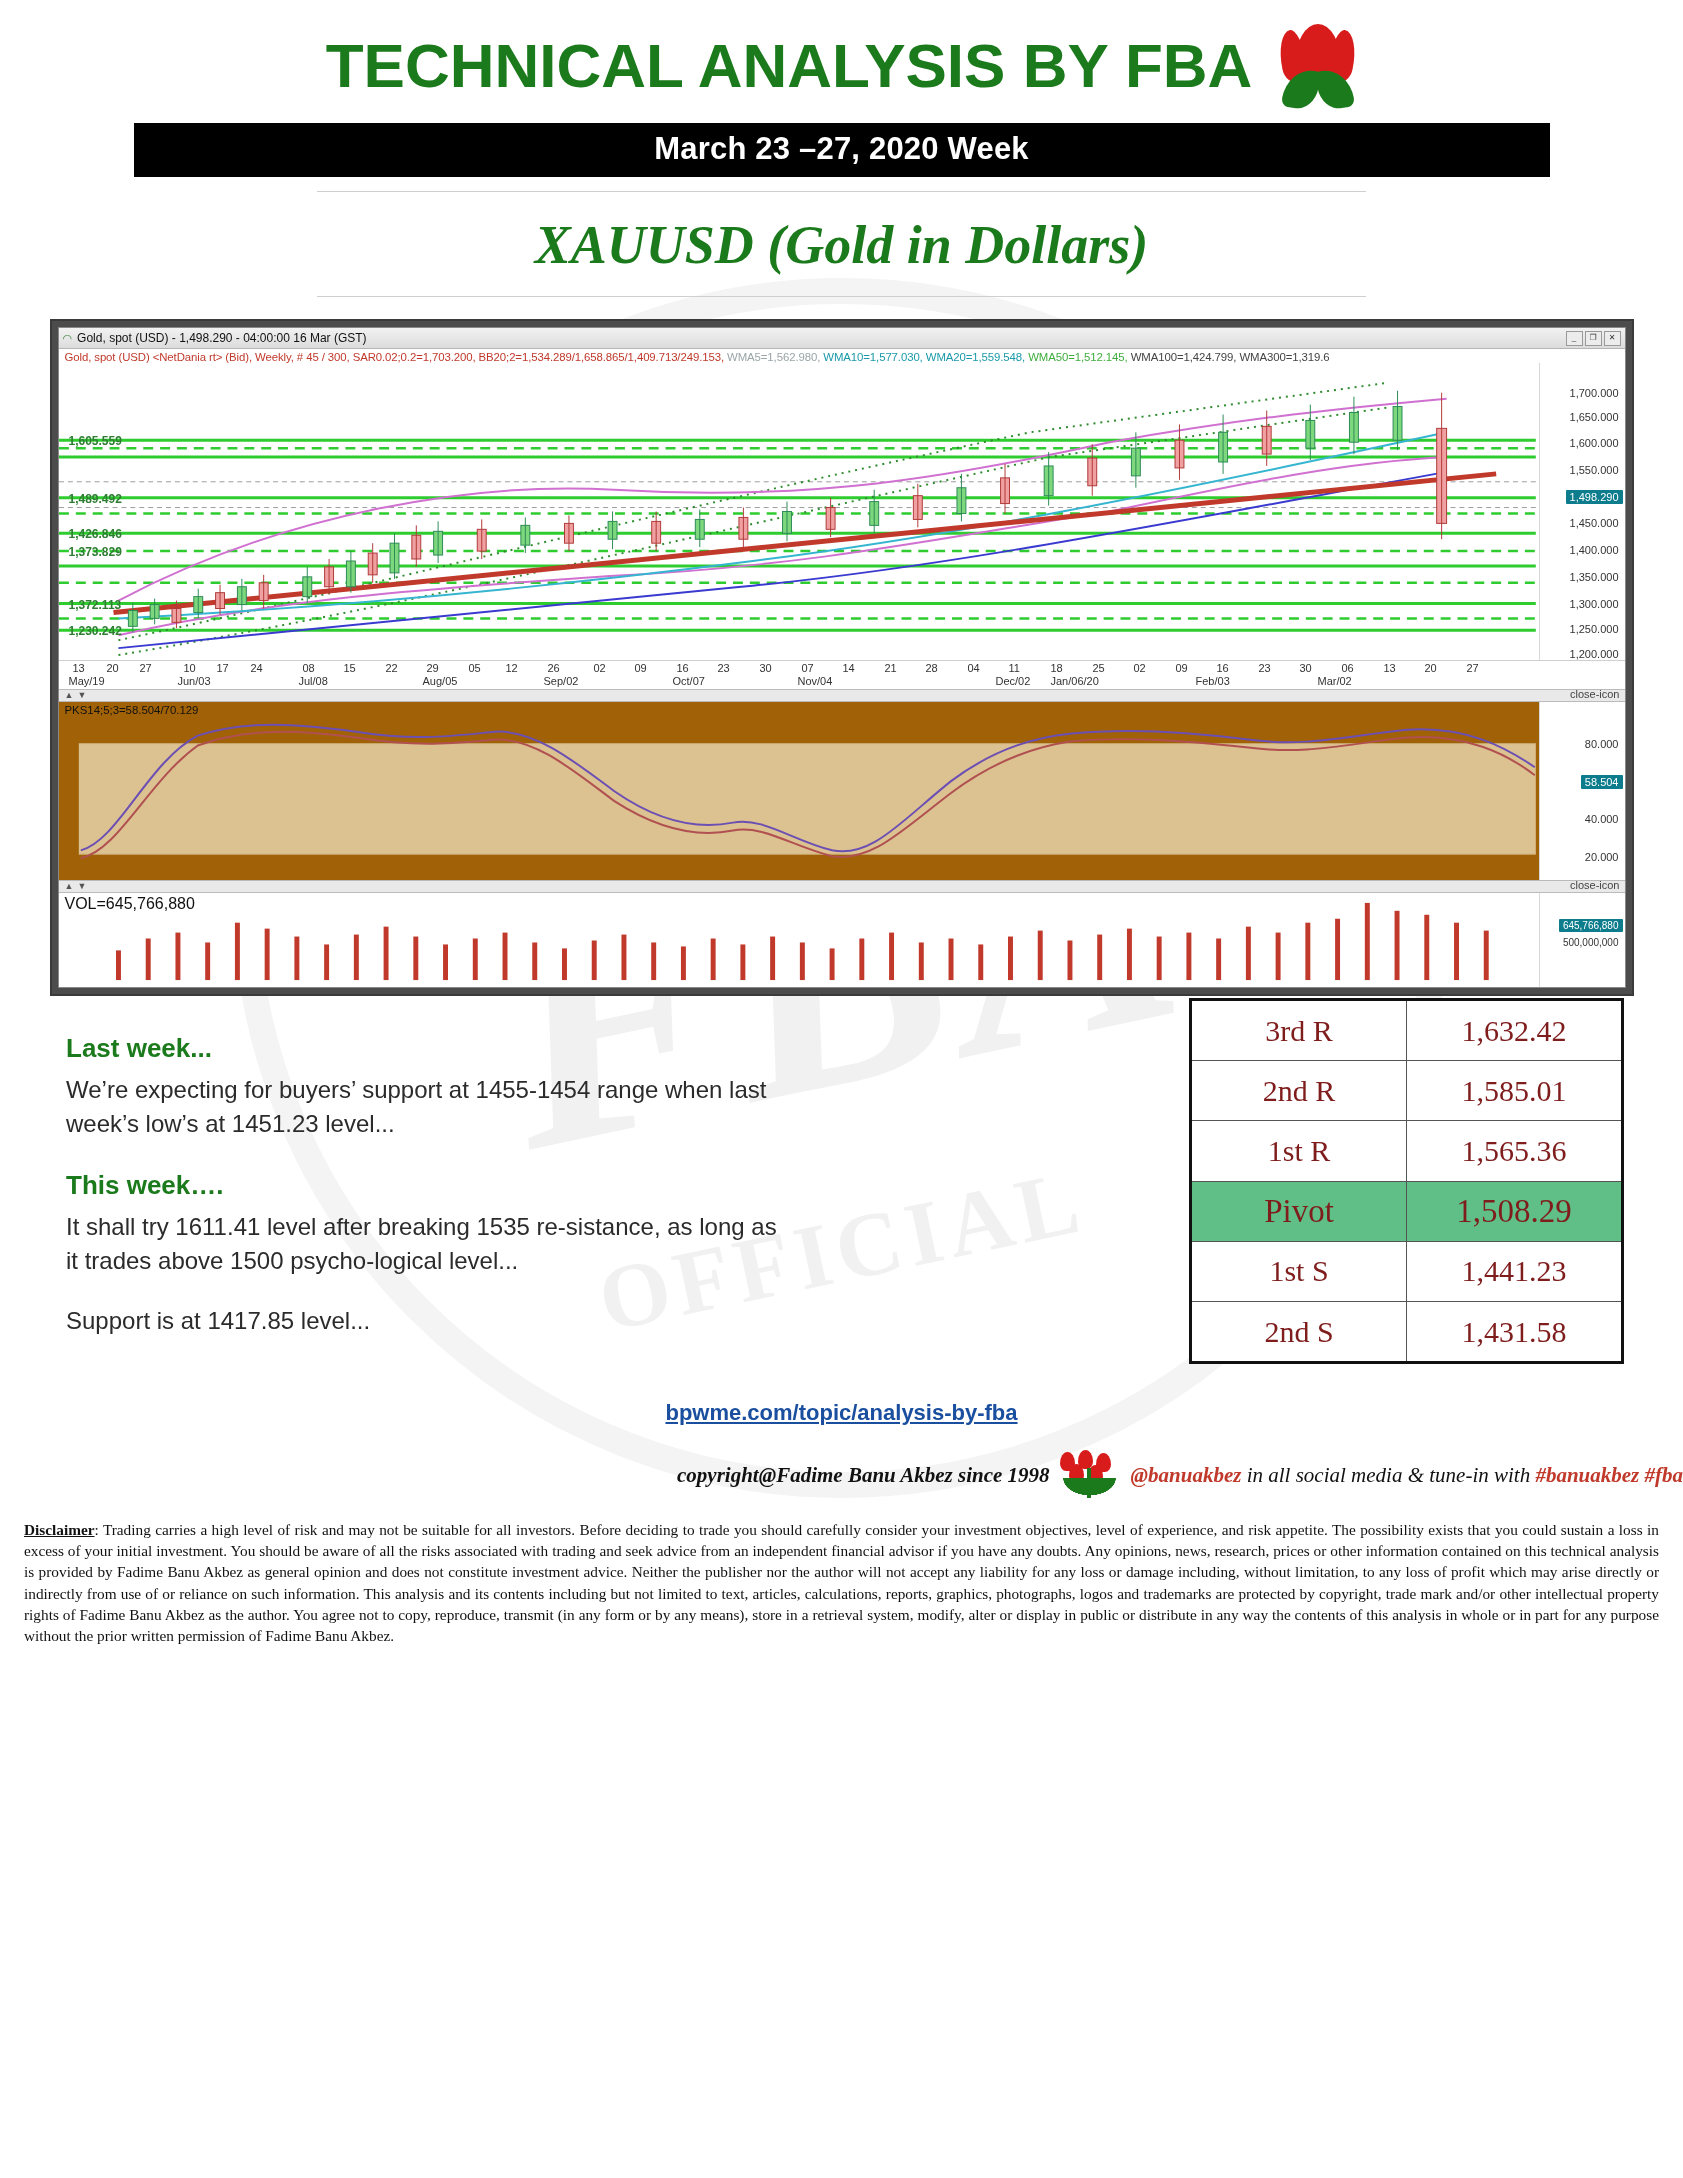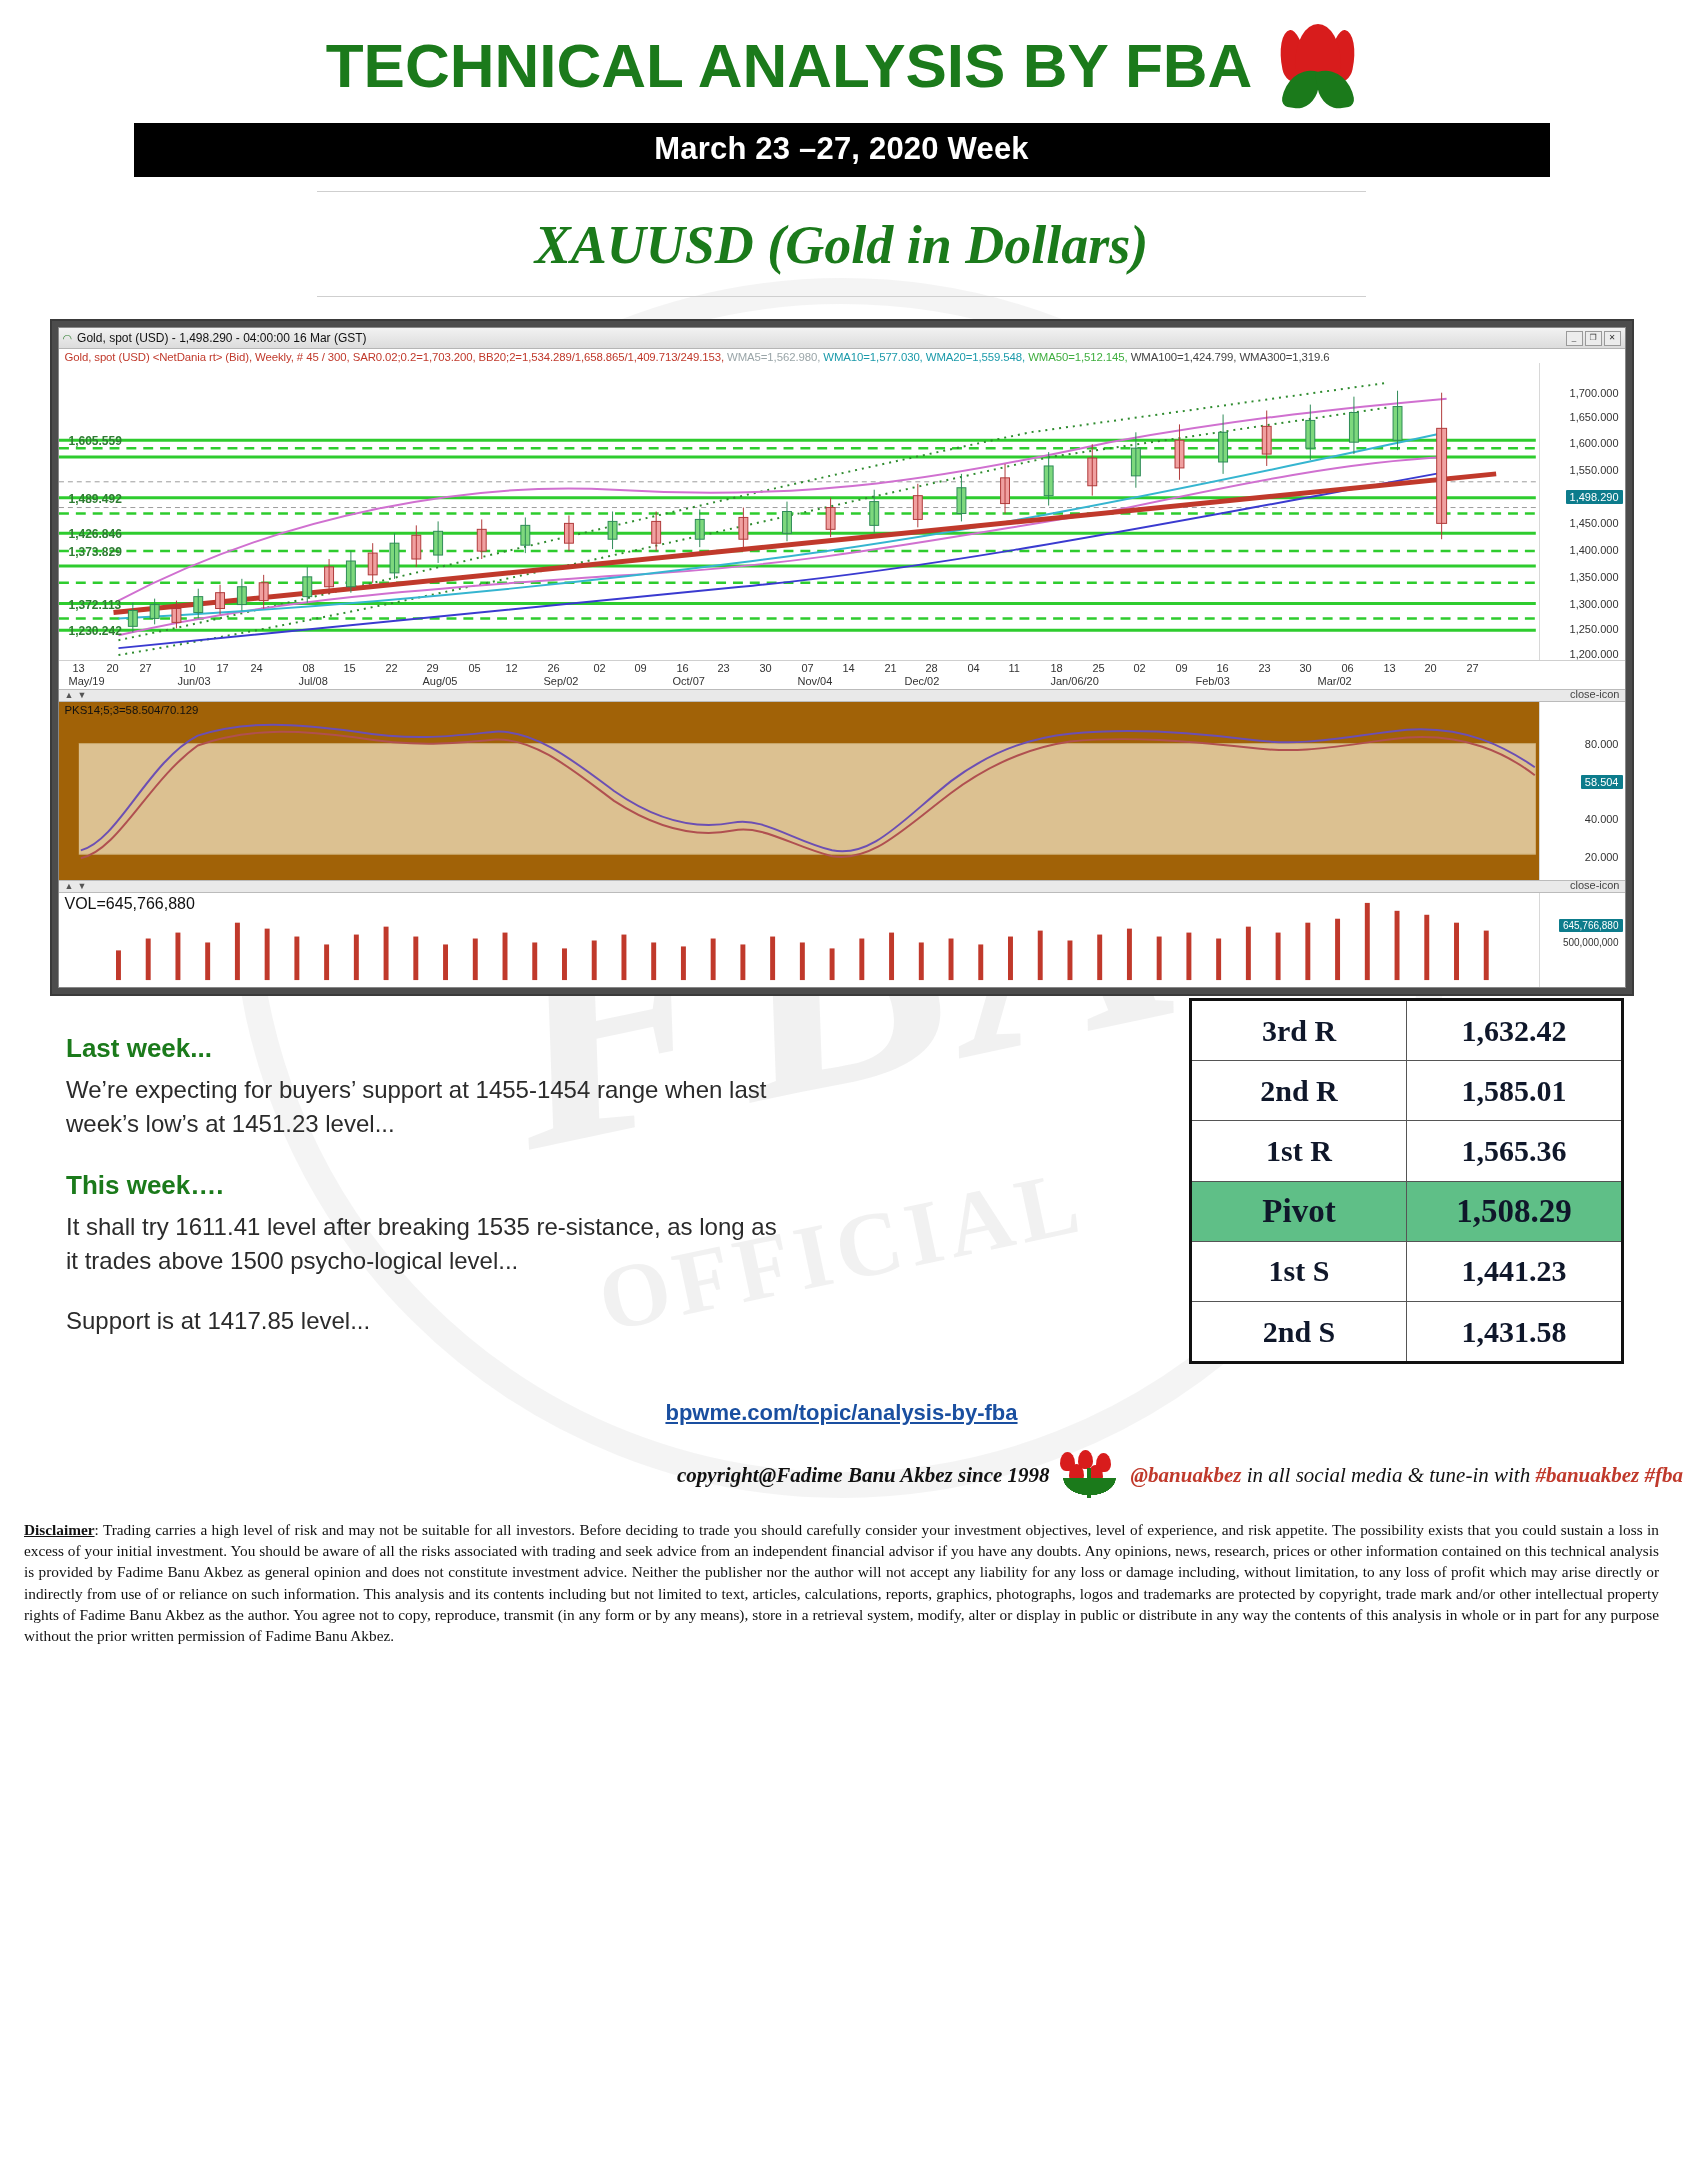--- a/index.html
+++ b/index.html
@@ -322,24 +322,24 @@
     border: 3px solid #111;
     background: #fff;
     margin-left: auto;
     margin-top: -32px;
   }
   .pivot-table td {
     border: 1px solid #555;
     height: 51px;
     font-family: "Liberation Serif", serif;
     font-size: 30px;
-    font-weight: bold;
+    font-weight: normal;
     text-align: center;
     padding: 0 8px;
-    color: #0f172a;
+    color: #7f1d1d;
   }
   .pivot-table td.lbl { width: 198px; }
   .pivot-table td.val { width: 198px; }
   .pivot-table tr.pivot-row td {
     background: #5fbf87;
     font-size: 33px;
   }
 
   
   .link-line {
@@ -630,21 +630,21 @@
         <span class="tick" style="left:1366px;">20</span>
         <span class="tick" style="left:1408px;">27</span>
 
         <span class="mon" style="left:10px;">May/19</span>
         <span class="mon" style="left:119px;">Jun/03</span>
         <span class="mon" style="left:240px;">Jul/08</span>
         <span class="mon" style="left:364px;">Aug/05</span>
         <span class="mon" style="left:485px;">Sep/02</span>
         <span class="mon" style="left:614px;">Oct/07</span>
         <span class="mon" style="left:739px;">Nov/04</span>
-        <span class="mon" style="left:818px;padding-left:28px;">Dec/02</span>
+        <span class="mon" style="left:909px;padding-left:28px;">Dec/02</span>
         <span class="mon" style="left:992px;">Jan/06/20</span>
         <span class="mon" style="left:1137px;">Feb/03</span>
         <span class="mon" style="left:1259px;">Mar/02</span>
       </div>
 
       <div class="pane-sep">
         <span class="arrows">▲▼</span>
         <span class="close-x">close-icon</span>
       </div>
 

